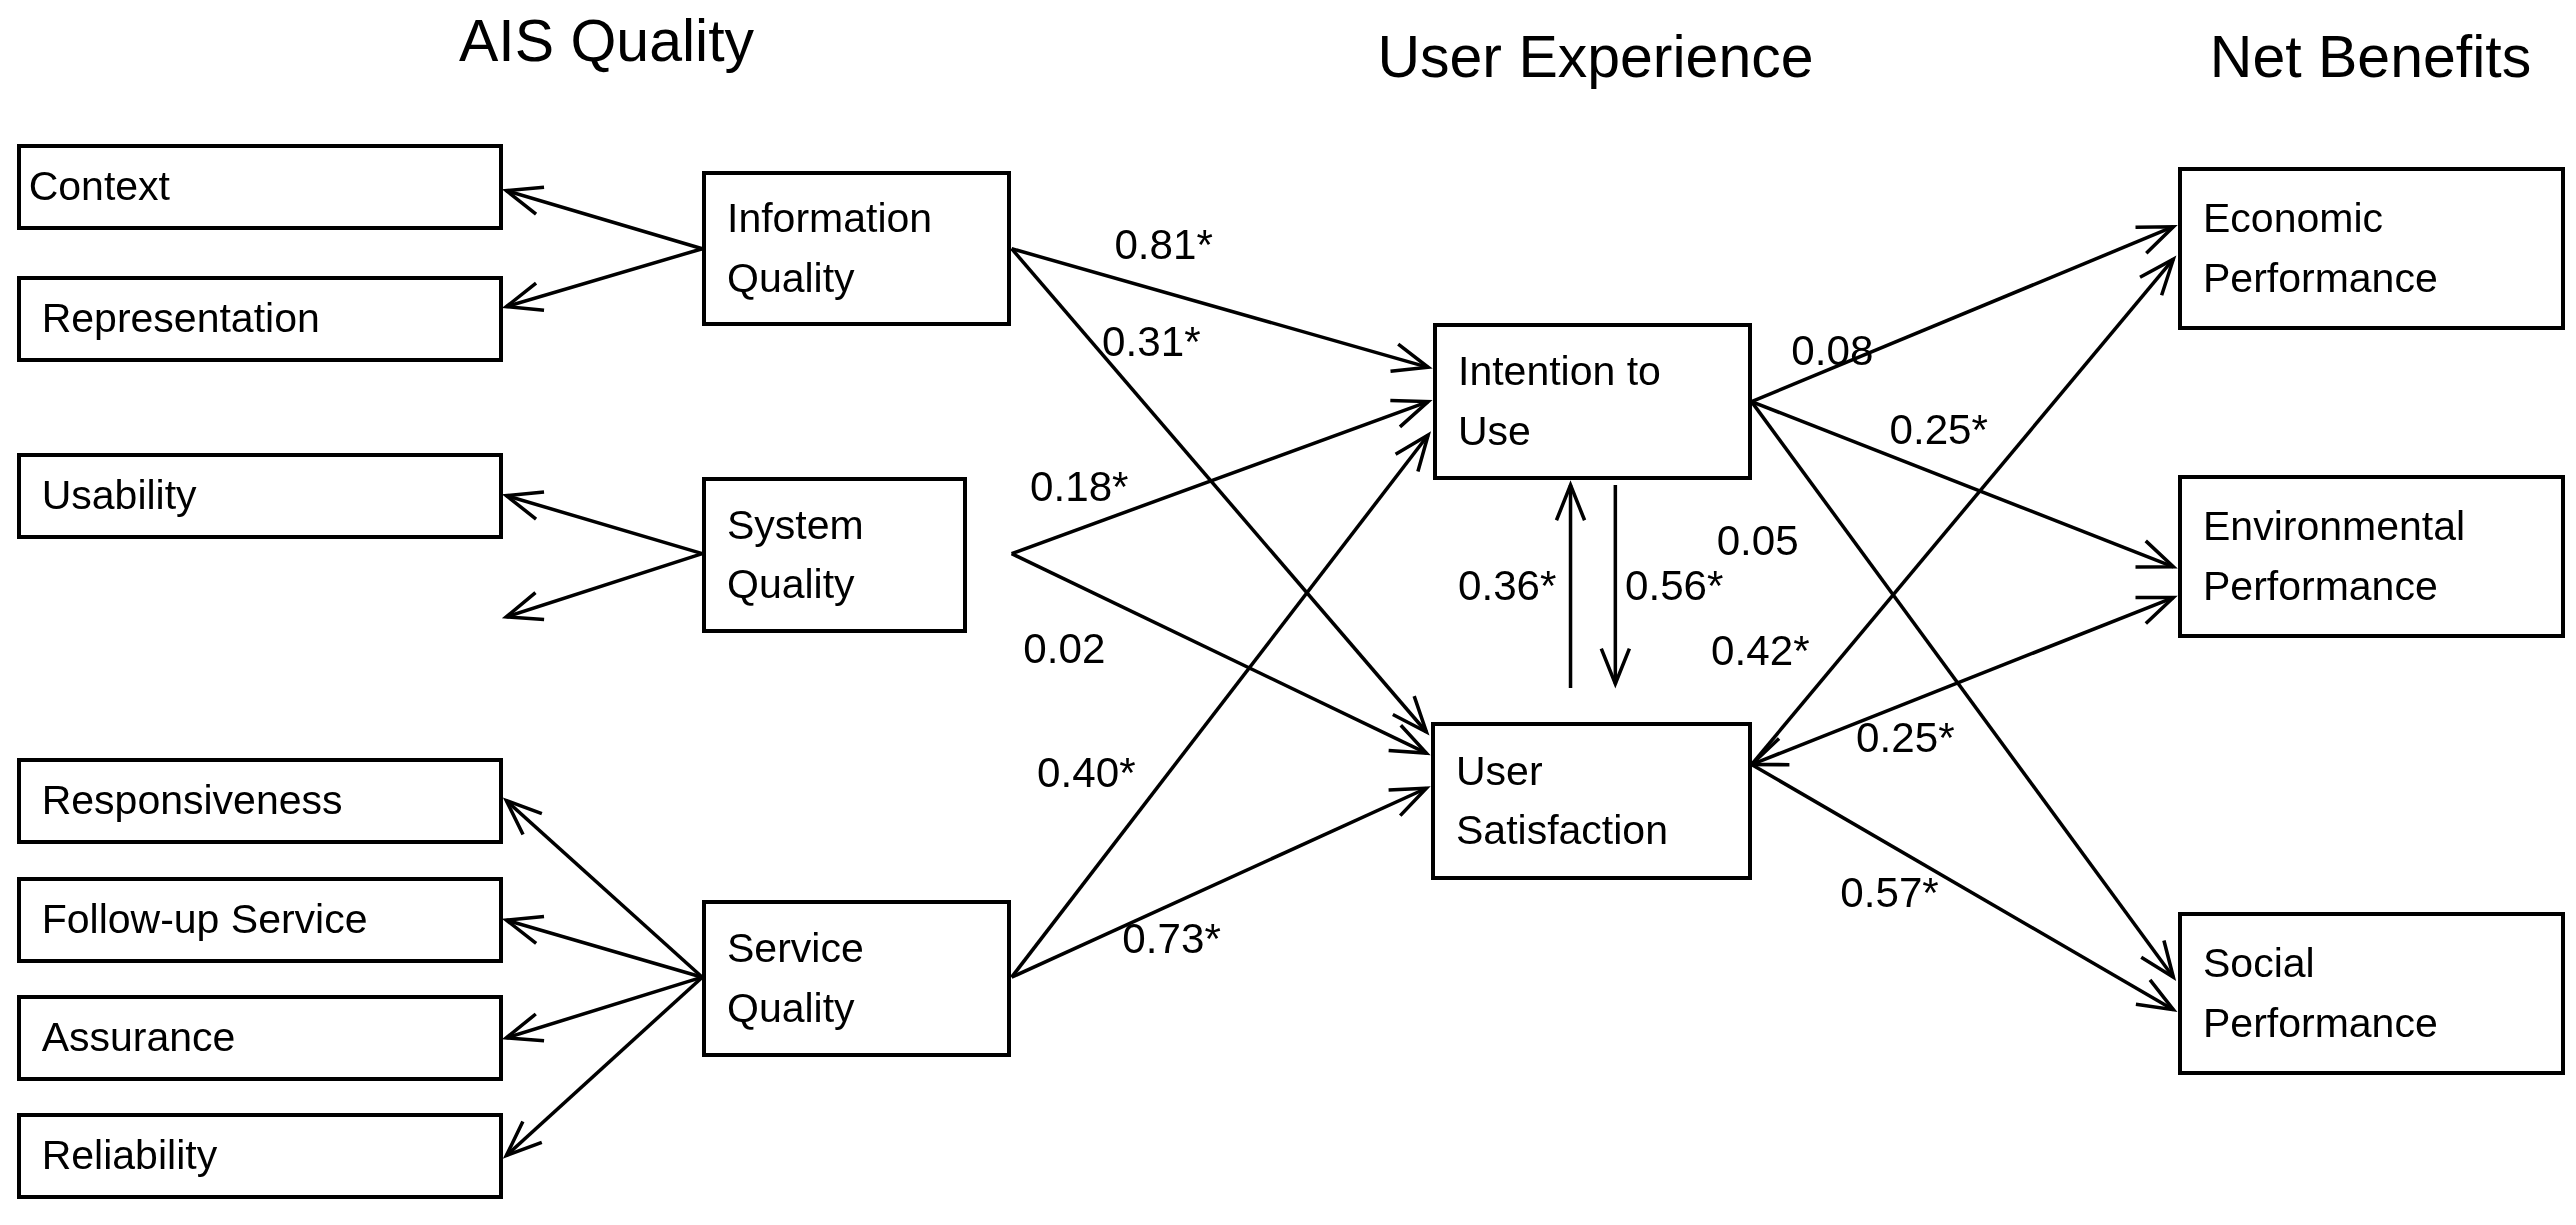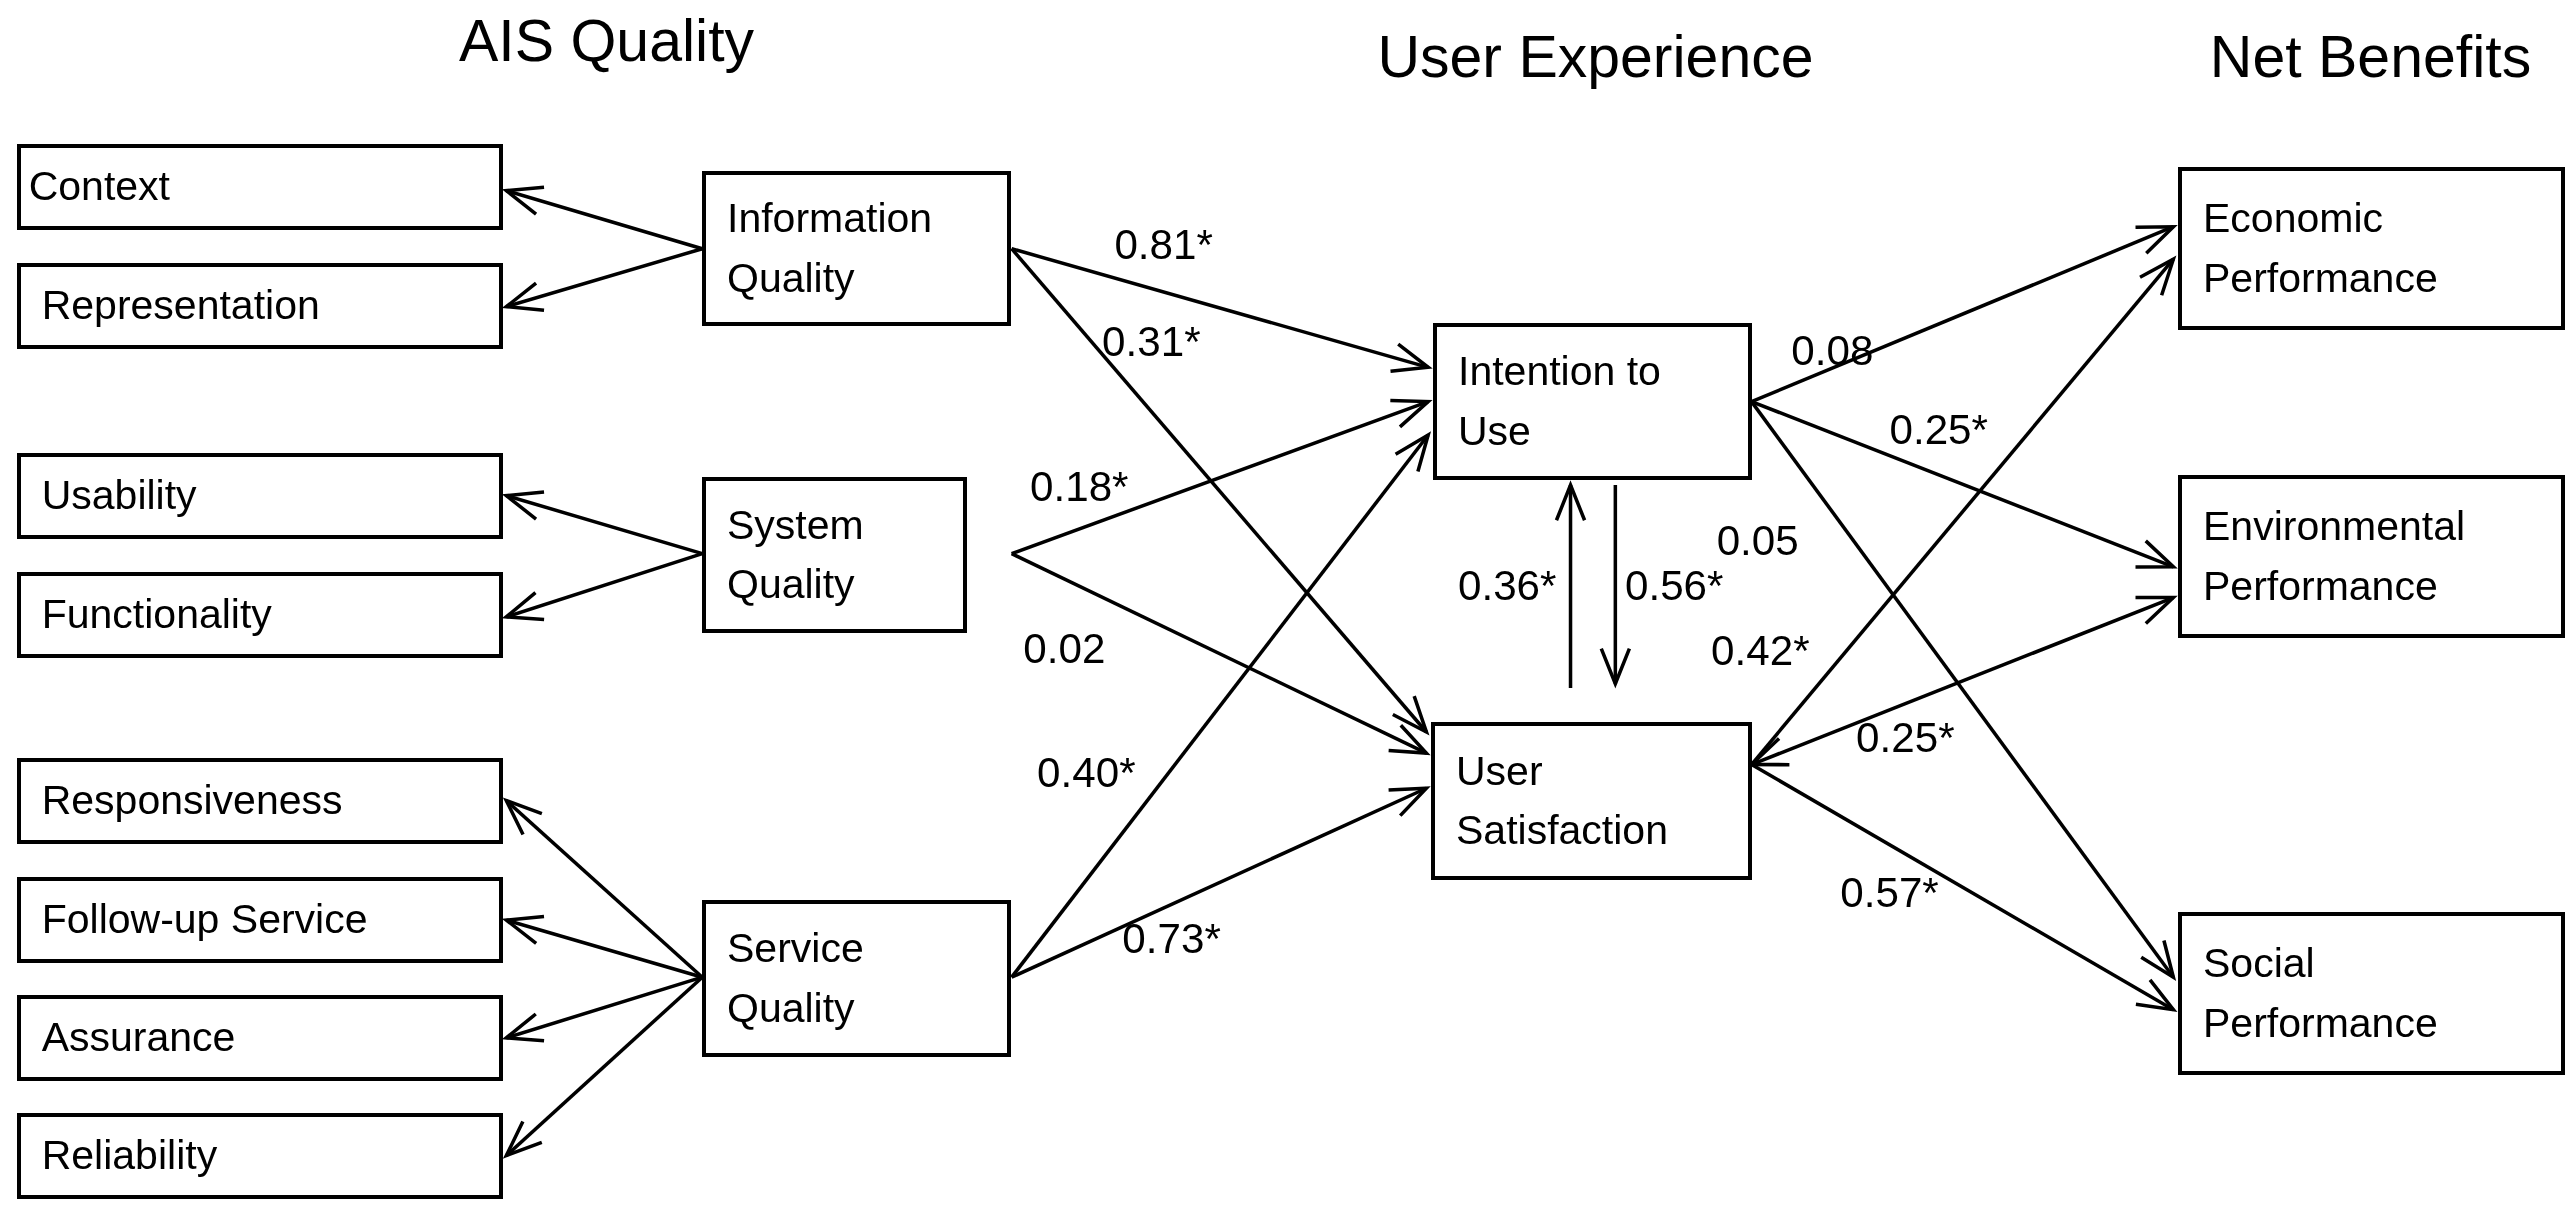--- a/index.html
+++ b/index.html
@@ -9,21 +9,21 @@
   .node{position:absolute;background:#fff;border:4.4px solid #000;box-sizing:border-box;
         display:flex;align-items:center;font-size:41px;line-height:1.45;padding-left:21px;padding-right:7px;}
   
   #hdr-ais{left:343px;top:7px;width:527px;}
   #hdr-ux{left:1332px;top:23px;width:527px;}
   #hdr-nb{left:2151px;top:23px;width:439px;}
   
   #node-context,#node-representation,#node-usability,#node-functionality,
   #node-responsiveness,#node-followup,#node-assurance,#node-reliability{left:16.7px;width:486px;height:86px;}
   #node-context{top:144px;padding-left:8px;}
-  #node-representation{top:263px;}
+  #node-representation{top:276px;}
   #node-usability{top:453px;}
   #node-functionality{top:572px;}
   #node-responsiveness{top:758px;}
   #node-followup{top:877px;}
   #node-assurance{top:995px;}
   #node-reliability{top:1113px;}
   
   #node-iq{left:702px;top:171px;width:309px;height:155px;}
   #node-sq{left:702px;top:477px;width:265px;height:156px;}
   #node-servq{left:702px;top:900px;width:309px;height:157px;}
@@ -111,23 +111,20 @@
 
   <div class="node" id="node-context">
       <span>Context</span>
     </div>
   <div class="node" id="node-representation">
       <span>Representation</span>
     </div>
   <div class="node" id="node-usability">
       <span>Usability</span>
     </div>
-  <div class="node" id="node-functionality">
-      <span>Functionality</span>
-    </div>
   <div class="node" id="node-responsiveness">
       <span>Responsiveness</span>
     </div>
   <div class="node" id="node-followup">
       <span>Follow-up Service</span>
     </div>
   <div class="node" id="node-assurance">
       <span>Assurance</span>
     </div>
   <div class="node" id="node-reliability">

